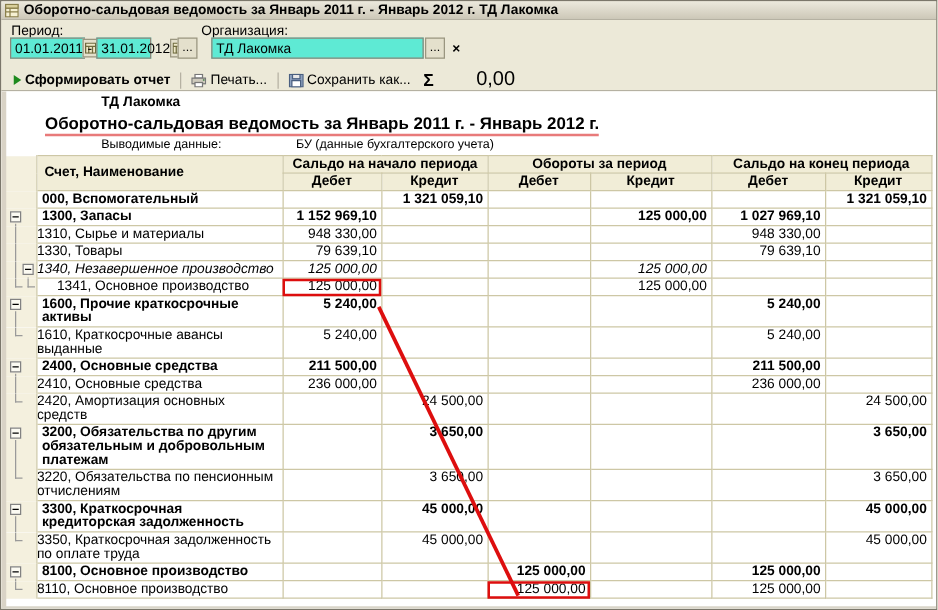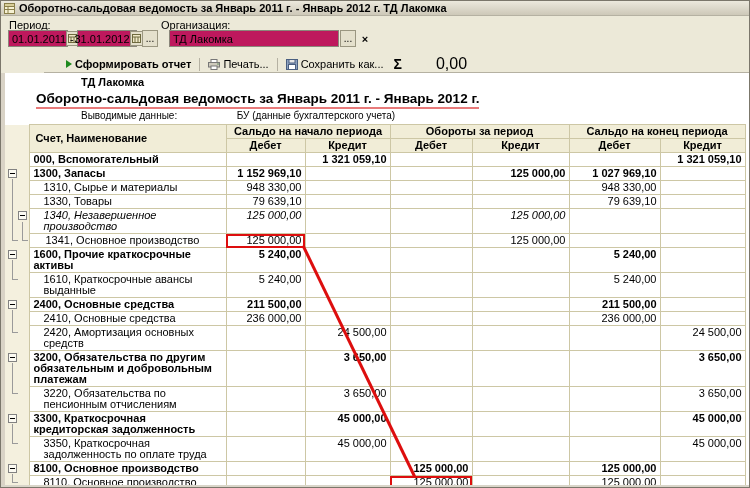--- a/index.html
+++ b/index.html
@@ -10,34 +10,34 @@
   
   .titlebar { height:15px; background:linear-gradient(#ece9dd,#cdc8b8); display:flex; align-items:center; padding-left:3px; border-bottom:1px solid #b5b1a2; }
   .titlebar .ticon { width:11px; height:11px; margin-right:4px; flex:0 0 auto; }
   .titlebar .ttext { font-weight:bold; font-size:11px; white-space:nowrap; }
 
   
   .form-area { position:relative; height:40px; background:#ece9d8; }
   .flabel { position:absolute; top:3px; font-size:11px; }
   .lab-period { left:8px; }
   .lab-org { left:160px; }
-  .inp { position:absolute; top:14px; height:17px; background:#be185d; border:1px solid #8a867a; display:flex; align-items:center; }
+  .inp { position:absolute; top:14px; height:17px; background:#5eead4; border:1px solid #8a867a; display:flex; align-items:center; }
   .date1 { left:7px;  width:60px; }
-  .date2 { left:76px; width:60px;justify-content:center; }
+  .date2 { left:76px; width:44px; }
   .inp .val { flex:1; padding-left:3px; font-size:11px; white-space:nowrap; }
   .mini-btn { width:13px; height:15px; background:#e4e0cc; border:1px solid #9a9680; display:flex; align-items:center; justify-content:center; cursor:pointer; flex:0 0 auto; font-size:9px; }
   .dash { position:absolute; left:69px; top:17px; }
   .dots-btn { position:absolute; left:141px; top:14px; width:16px; height:17px; background:#e4e0cc; border:1px solid #9a9680; font-size:10px; line-height:13px; text-align:center; cursor:pointer; }
   .org-box { left:168px; width:170px; }
   .org-dots { position:absolute; left:339px; top:14px; width:16px; height:17px; background:#e4e0cc; border:1px solid #9a9680; font-size:10px; line-height:13px; text-align:center; cursor:pointer; }
   .org-x { position:absolute; left:357px; top:14px; width:14px; height:17px; background:transparent; border:none; font-size:11px; font-weight:bold; text-align:center; cursor:pointer; }
   .cal-icon { width:9px; height:9px; display:block; }
 
   
-  .toolbar { height:17px; background:#ece9d8; border-bottom:1px solid #b5b1a2; display:flex; align-items:center; padding-left:18px;margin-left:43px; }
+  .toolbar { height:17px; background:#ece9d8; border-bottom:1px solid #b5b1a2; display:flex; align-items:center; padding-left:6px; }
   .tbtn { display:flex; align-items:center; gap:3px; border:none; background:transparent; font-family:inherit; font-size:11px; cursor:pointer; padding:0 4px; height:16px; }
   .tbtn.gen { font-weight:bold; }
   .play { width:0; height:0; border-left:6px solid #1e8a1e; border-top:4px solid transparent; border-bottom:4px solid transparent; display:inline-block; }
   .tsep { width:1px; height:13px; background:#b5b1a2; margin:0 4px; }
   .sigma { font-size:14px; font-weight:bold; padding:0 6px; }
   .sumval { margin-left:28px; font-size:16px; }
 
   
   #report { position:relative; height:416px; background:#fff; overflow:hidden; }
   .gray-strip { position:absolute; left:0; top:0; bottom:0; width:4px; background:#d9d3c6; z-index:2; }
@@ -49,21 +49,21 @@
 
   table { border-collapse:collapse; table-layout:fixed; width:744px; }
   th, td { border:1px solid #cdc7a5; font-size:11px; line-height:11px; padding:1px 3px; vertical-align:top; overflow:hidden; }
   thead th { background:#f1edd7; font-weight:bold; text-align:center; vertical-align:middle; padding:1px 2px; }
   th.acct-h { text-align:left; padding-left:6px;margin-top:15px; }
   td.mc, th.mc { background:#f4f0de; border-top:none; border-bottom:none; border-left:none; position:relative; padding:0; }
   td.num { text-align:right; white-space:nowrap; }
   tr.bold td { font-weight:bold; }
   tr.italic td { font-style:italic; }
   td.ind0 { padding-left:4px; }
-  td.ind1 { padding-left:14px; }
+  td.ind1 { padding-left:0; }
   td.ind2 { padding-left:16px; }
 
   
   .exp { position:absolute; width:9px; height:9px; top:2px; background:#fbfaf2; border:1px solid #828282; z-index:3; cursor:pointer; }
   .exp::after { content:""; position:absolute; left:1px; top:3px; width:5px; border-top:1px solid #000; }
   .exp.x1 { left:7px; }
   .exp.x2 { left:17px; }
   .b1::before  { content:""; position:absolute; left:11px; top:12px; bottom:0; border-left:1px solid #9a9a9a; }
   .l1::before  { content:""; position:absolute; left:11px; top:0; bottom:0; border-left:1px solid #9a9a9a; }
   .l1e::before { content:""; position:absolute; left:11px; top:0; height:6px; width:5px; border-left:1px solid #9a9a9a; border-bottom:1px solid #9a9a9a; }

